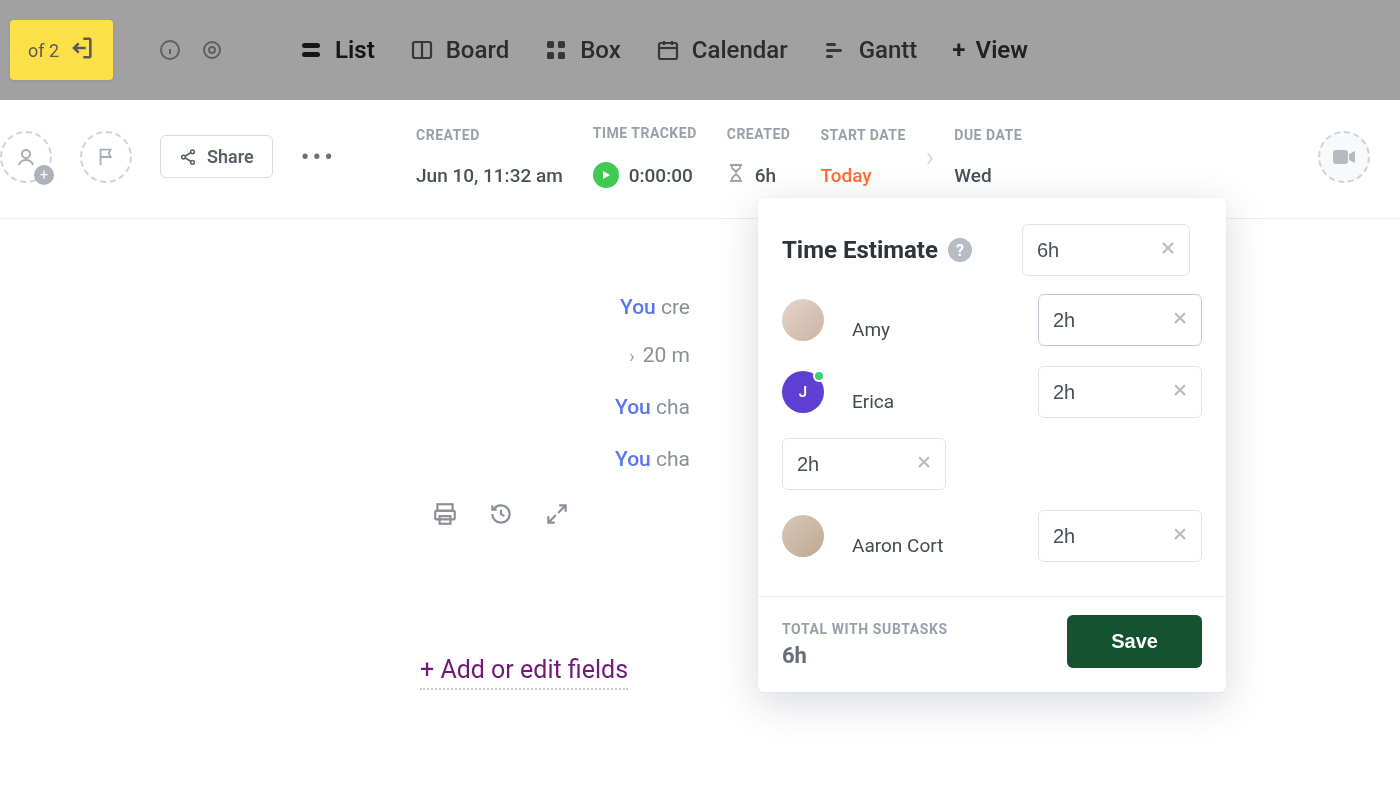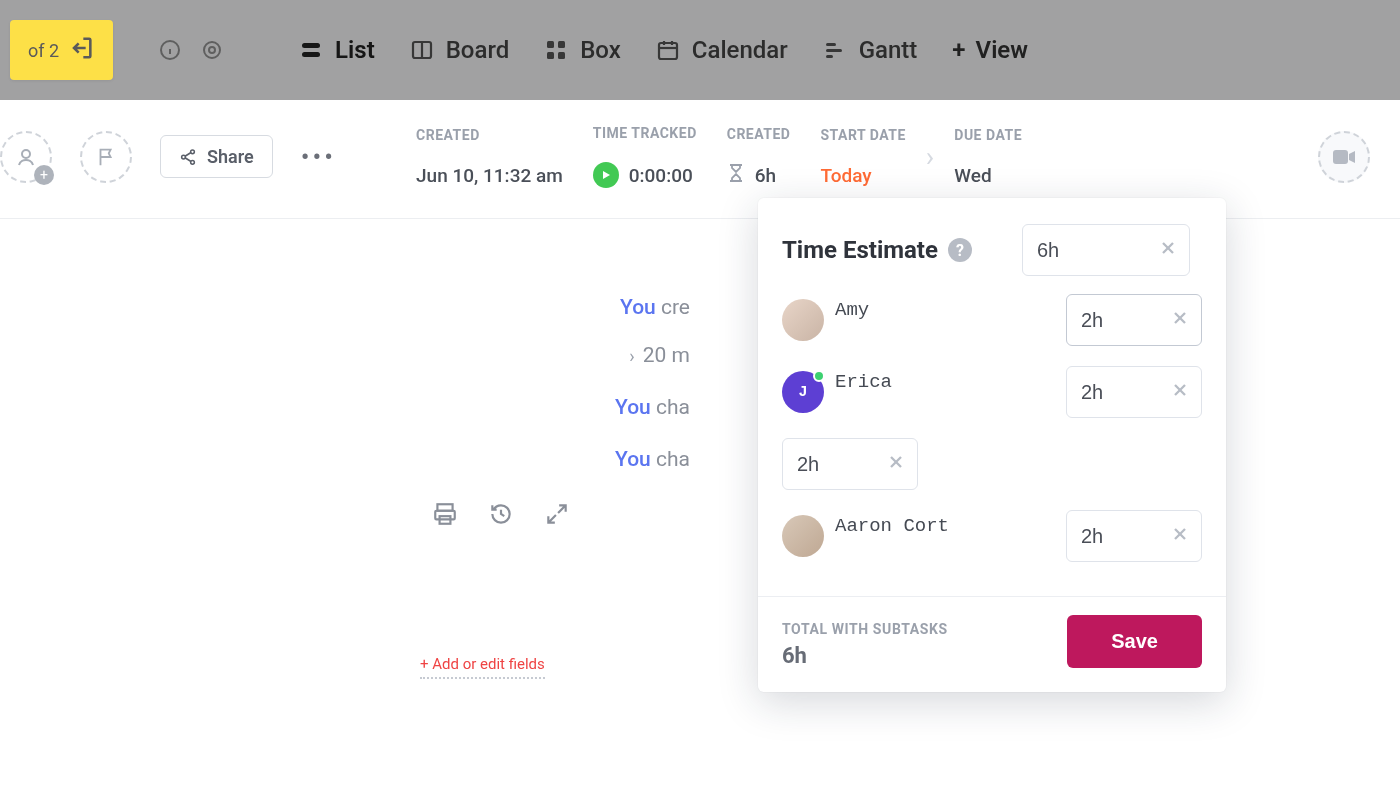--- a/index.html
+++ b/index.html
@@ -143,21 +143,21 @@
 .activity-caret { color:#9aa0ab; margin-right:8px; font-size:18px;}
 .icon-row {
   display:flex; gap:30px;
   justify-content:flex-end;
   margin: 30px 120px 0 0;
   color:#8a8f99;
 }
 .icon-row svg{width:26px;height:26px;}
 
 .add-fields {
-  font-size:15px; color:#ef4444;
+  font-size:25px; color:#701a75;
   border-bottom:2px dotted #c6cad2;
   padding-bottom:4px;
   display:inline-block;
   margin: 35px 0 0 420px;
 }
 
 
 .popover {
   position:absolute;
   top: 98px;
@@ -190,55 +190,55 @@
 .clear-x svg{width:20px;height:20px;}
 
 .section-label {
   font-size:15px; color:#9aa0ab; font-weight:700; letter-spacing:0.8px;
   padding: 28px 24px 12px 24px;
 }
 .assignee-row {
   display:flex; align-items:center; justify-content:space-between;
   padding: 10px 24px;
 }
-.assignee-left{display:flex;align-items:flex-start;gap:11px;font-family:Liberation Mono, monospace;}
+.assignee-left{display:flex;align-items:flex-end;gap:28px;}
 .avatar {
   width:42px;height:42px;border-radius:50%;
   display:flex;align-items:center;justify-content:center;
   color:#fff;font-weight:600;font-size:15px;
   position:relative;
   background:#ccc;
 }
 .avatar.photo{ background:linear-gradient(135deg,#e8d5c8,#c9b4a5);}
 .avatar.purple{ background:#5d3fd3;}
 .avatar.teal{ background:#1aa89c;}
 .avatar.photo2{ background:linear-gradient(135deg,#d8c8b8,#bfa893);}
 .status-dot{position:absolute;top:-1px;right:-1px;width:12px;height:12px;border-radius:50%;background:#3dd171;border:2px solid #fff;}
 .assignee-name { font-size:19px; color:#454a53;}
 .time-input {
-  width: 136px; height: 52px;
+  width: 164px; height: 52px;
   border:1.5px solid #dfe3ea;
   border-radius:6px;
   padding: 0 42px 0 14px;
   font-size:20px; color:#4a4e57;
   outline:none;
 }
 .time-input.focused{border-color:#c3c9d3;}
 
 .pop-footer {
   border-top:1px solid #eceef2;
   padding: 18px 24px 24px 24px;
   display:flex; align-items:flex-end; justify-content:space-between;
   margin-top:24px;
 }
 .foot-left { display:flex;flex-direction:column;gap:6px;}
 .foot-label{font-size:14px;color:#9aa0ab;font-weight:700;letter-spacing:0.6px;}
 .foot-val{font-size:22px;font-weight:700;color:#676c76;}
 .save-btn{
-  background:#be185d;color:#fff;border:none;border-radius:6px;
+  background:#14532d;color:#fff;border:none;border-radius:6px;
   padding: 15px 44px;font-size:20px;font-weight:600;cursor:pointer;
 }
 </style>
 </head>
 <body>
 
 <div class="topnav">
   <div class="topnav-overlay"></div>
   <div class="page-pill">
     <span class="page-text">of 2</span>

